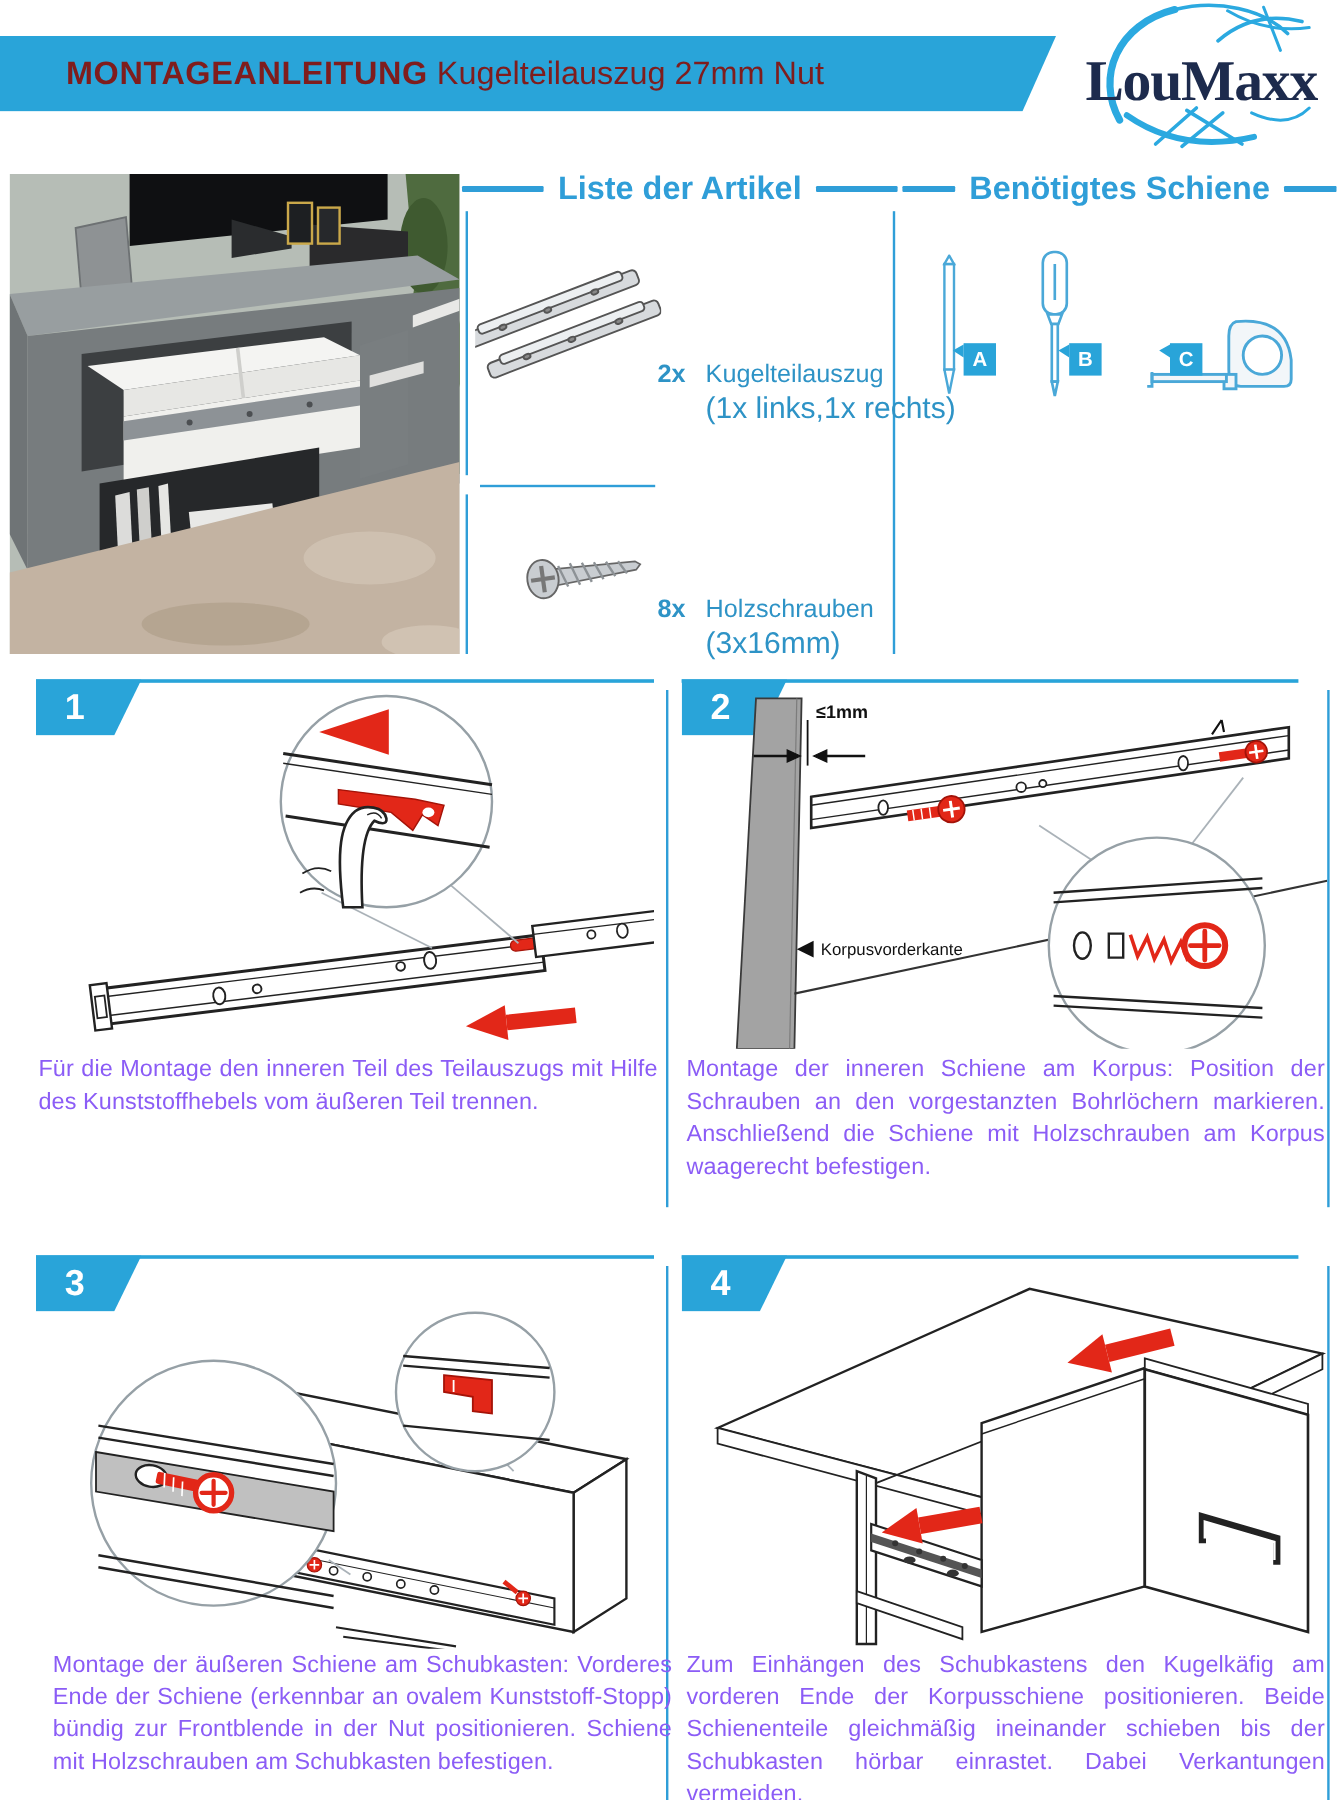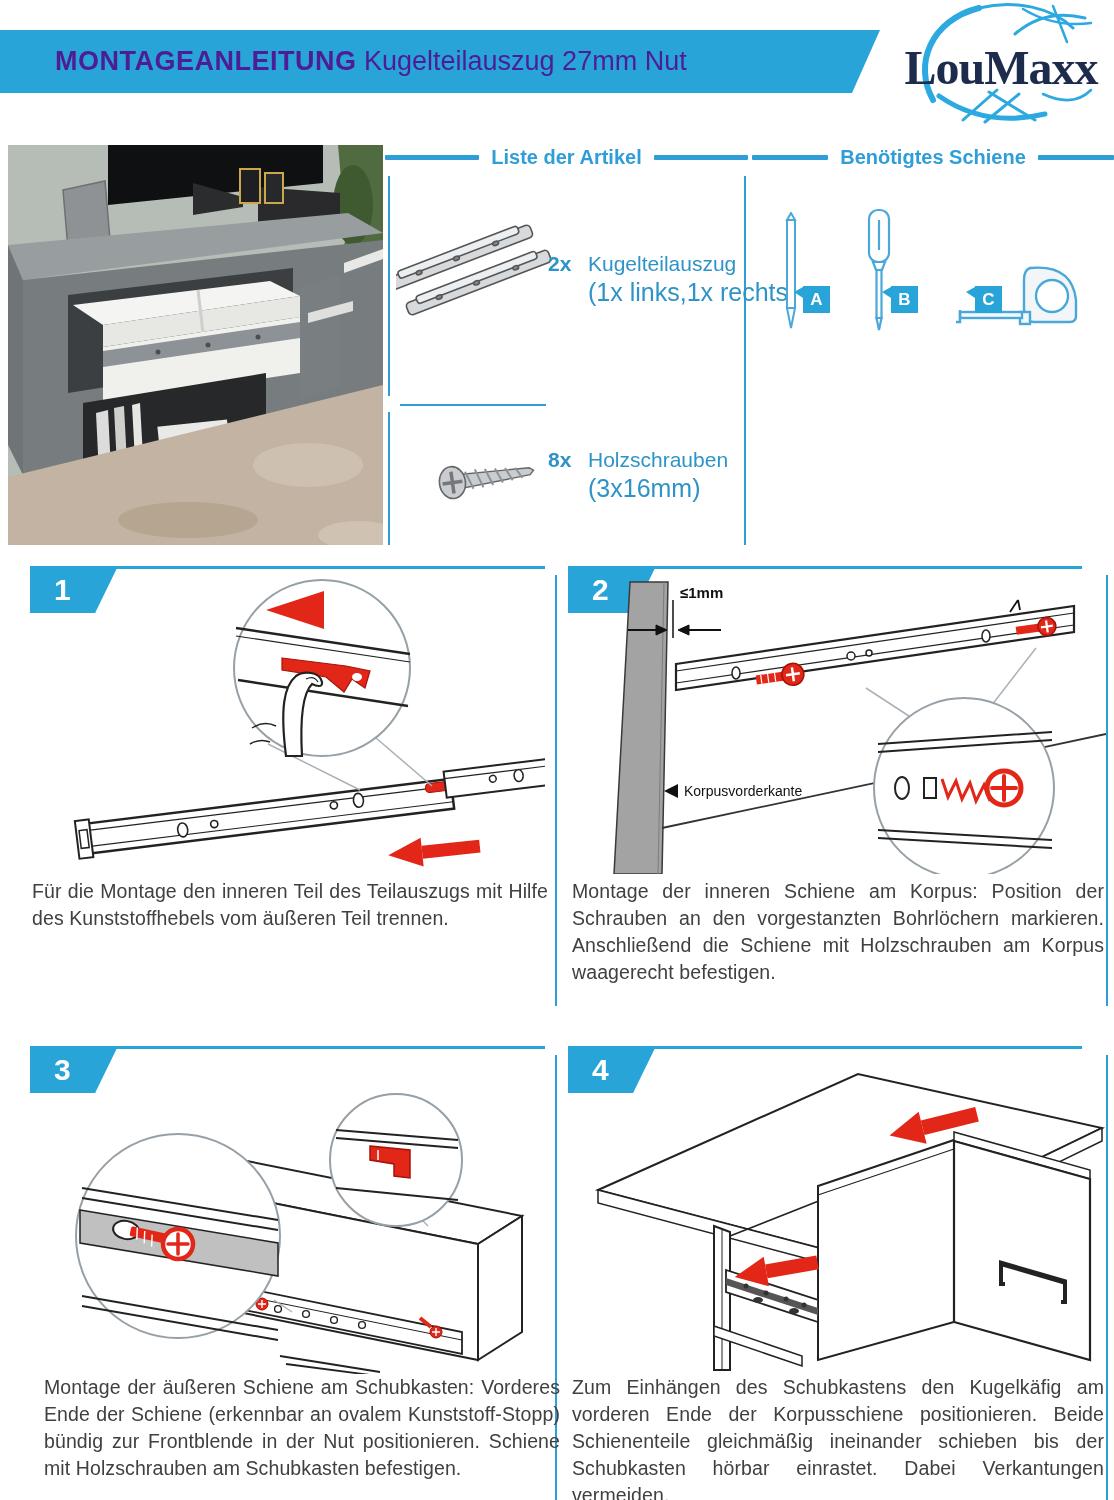--- a/index.html
+++ b/index.html
@@ -1,60 +1,60 @@
 <!DOCTYPE html>
 <html><head>
 <meta charset="utf-8">
 <style>
   html,body{margin:0;padding:0;background:#fff;}
   #page{position:relative;width:1114px;height:1500px;background:#fff;overflow:hidden;
         font-family:"Liberation Sans",sans-serif;}
   .abs{position:absolute;}
 
   
-  .banner{left:0;top:30px;width:880px;height:63px;background:#29a4d9;color:#4c1d95;
+  .banner{left:0;top:30px;width:880px;height:63px;background:#29a4d9;color:#7f1d1d;
           line-height:63px;padding-left:55px;box-sizing:border-box;font-size:27px;
           clip-path:polygon(0 0,100% 0,calc(100% - 28px) 100%,0 100%);white-space:nowrap;}
   .banner .b{font-weight:700;letter-spacing:.5px;}
   .logo{left:893px;top:2px;width:216px;height:126px;}
   .logo-text{position:absolute;left:0;top:38px;width:216px;text-align:center;
              font-family:"Liberation Serif",serif;font-weight:600;font-size:48px;
              color:#1d2b4d;letter-spacing:-1px;}
 
   
   .sec-title{display:flex;align-items:center;gap:12px;height:30px;}
   .sec-title .dash{flex:1;height:5px;background:#2f9ed8;border-radius:1px;}
-  .sec-title .t{font-size:20px;font-weight:700;color:#2f9ed8;white-space:nowrap;}
+  .sec-title .t{font-size:27px;font-weight:700;color:#2f9ed8;white-space:nowrap;}
 
   .vline{width:2px;background:#2f9ed8;}
   .hline{height:2px;background:#2f9ed8;}
 
   
-  .item{color:#2e93c6;font-size:21px;line-height:28px;}
+  .item{color:#2e93c6;font-size:21px;line-height:28px;margin-top:48px;}
   .item .row{display:flex;gap:10px;}
   .item .qty{font-weight:700;min-width:30px;}
   .item .name{font-weight:500;}
   .item .note{margin-left:40px;font-size:25px;}
 
   
   .tool-label{width:27px;height:27px;background:#29a4d9;color:#fff;font-weight:700;
               font-size:17px;display:flex;align-items:center;justify-content:center;}
   .tool-label::before{content:'';position:absolute;left:-9px;top:1px;width:0;height:0;
               border-style:solid;border-width:5px 9px 6px 0;
               border-color:transparent #29a4d9 transparent transparent;}
 
   
   .steprow{left:0;width:1114px;}
   .topline{position:absolute;top:0;height:3px;background:#29a4d9;}
   .badge{position:absolute;top:0;width:88px;height:47px;background:#29a4d9;color:#fff;
          font-size:30px;font-weight:700;line-height:47px;padding-left:24px;box-sizing:border-box;
          clip-path:polygon(0 0,100% 0,74% 100%,0 100%);}
   .divider{position:absolute;left:555px;top:9px;width:2px;background:#2f9ed8;}
   .rightline{position:absolute;left:1106px;top:9px;width:2px;background:#2f9ed8;}
-  .step-text{position:absolute;font-size:19.5px;line-height:27px;color:#404040;
+  .step-text{position:absolute;font-size:19.5px;line-height:27px;color:#8b5cf6;
              text-align:justify;letter-spacing:.1px;}
 </style>
 </head>
 <body>
 
 <div id="page">
 
   <div class="abs banner">
     <span class="b">MONTAGEANLEITUNG</span><span> Kugelteilauszug 27mm Nut</span>
   </div>

